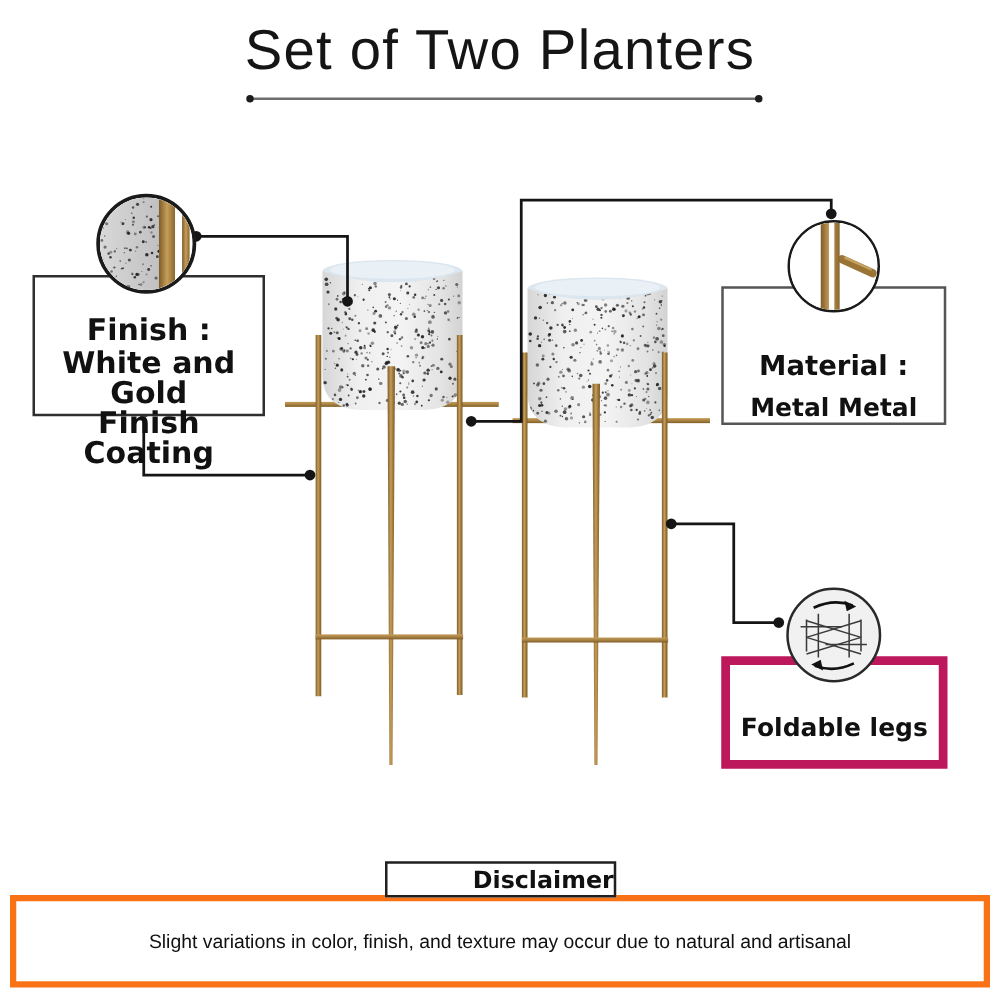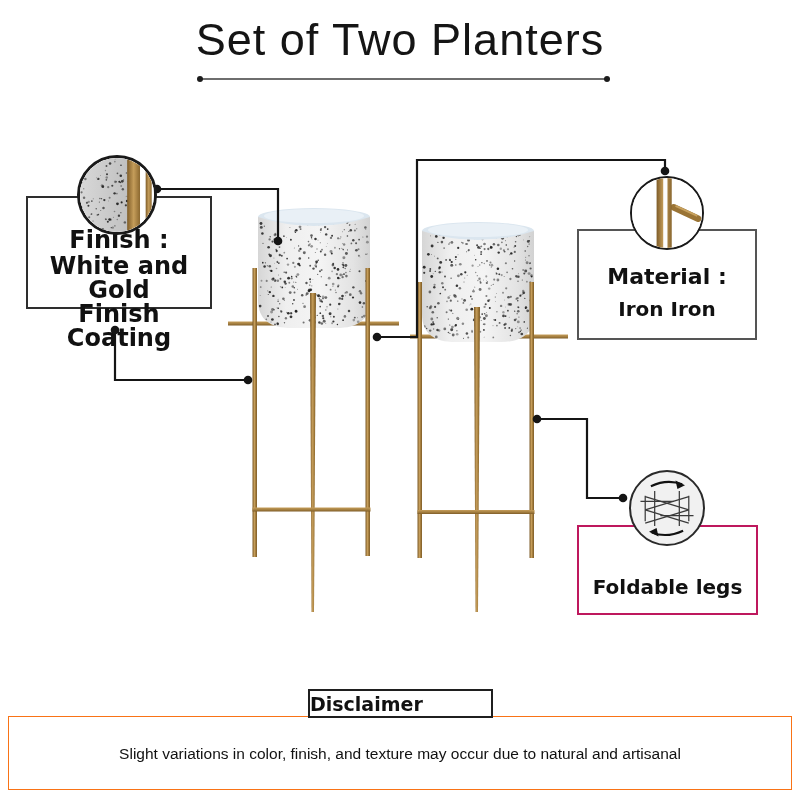--- a/index.html
+++ b/index.html
@@ -18,35 +18,35 @@
   #scene{position:absolute;left:0;top:0;width:800px;height:800px;z-index:1;}
   
   .zoom-circle{position:absolute;border-radius:50%;overflow:hidden;z-index:3;background:#fff;box-sizing:border-box;}
   .zoom-circle svg{display:block;width:100%;height:100%;}
   #finish-circle{left:77px;top:155px;width:80px;height:80px;border:3px solid #1a1a1a;}
   #material-circle{left:630px;top:176px;width:74px;height:74px;border:2px solid #1a1a1a;}
   #fold-circle{left:629px;top:470px;width:76px;height:76px;border:2px solid #2a2a2a;background:#f1f1f1;}
   
   .callout-box{position:absolute;background:#fff;box-sizing:border-box;z-index:2;
                display:flex;flex-direction:column;align-items:center;text-align:center;}
-  #finish-box{left:26px;top:196px;width:186px;height:113px;border:2px solid #2e2e2e;padding-top:29px;align-items:center;}
+  #finish-box{left:26px;top:220px;width:186px;height:113px;border:2px solid #2e2e2e;padding-top:29px;align-items:center;}
   #finish-box .h{font-size:24px;font-weight:bold;line-height:27px;}
   #finish-box .l{font-size:24px;font-weight:bold;line-height:24px;}
-  #material-box{left:577px;top:229px;width:180px;height:111px;border:2px solid #555;padding-top:33px;}
+  #material-box{left:577px;top:229px;width:180px;height:111px;border:2px solid #555;padding-top:33px;justify-content:flex-end;}
   #material-box .h{font-size:22px;font-weight:bold;line-height:26px;}
   #material-box .l{font-size:20px;font-weight:bold;line-height:24px;margin-top:7px;}
-  #fold-box{left:577px;top:525px;width:181px;height:90px;border:2px solid #be185d;justify-content:flex-end;padding-bottom:14px;}
+  #fold-box{left:577px;top:525px;width:181px;height:90px;border:7px solid #be185d;justify-content:flex-end;padding-bottom:14px;}
   #fold-box .l{font-size:20px;font-weight:bold;line-height:24px;}
   
   #disclaimer-label{position:absolute;left:308px;top:689px;width:185px;height:29px;z-index:3;
         border:2px solid #1f1f1f;background:#fff;box-sizing:border-box;
-        display:flex;align-items:center;justify-content:flex-start;
+        display:flex;align-items:center;justify-content:flex-end;
         font-size:19px;font-weight:bold;}
   #disclaimer-body{position:absolute;left:8px;top:716px;width:784px;height:74px;z-index:2;
-        border:1px solid #f97316;background:#fff;box-sizing:border-box;
+        border:5px solid #f97316;background:#fff;box-sizing:border-box;
         display:flex;flex-direction:column;align-items:center;justify-content:center;
         font-family:"Liberation Sans",sans-serif;font-size:15.5px;font-weight:500;
         line-height:23px;white-space:nowrap;}
 </style>
 </head>
 <body>
 
 <div class="canvas">
 
   <div class="title">Set of Two Planters</div>
@@ -942,21 +942,21 @@
   </div>
 
   <div class="callout-box" id="finish-box">
     <span class="h">Finish :</span>
     <span class="l">White and Gold</span>
     <span class="l">Finish Coating</span>
   </div>
 
   <div class="callout-box" id="material-box">
     <span class="h">Material :</span>
-    <span class="l">Iron Iron</span>
+    <span class="l">Metal Metal</span>
   </div>
 
   <div class="callout-box" id="fold-box">
     <span class="l">Foldable legs</span>
   </div>
 
   <div id="disclaimer-label">
     <span>Disclaimer</span>
   </div>
   <div id="disclaimer-body">

